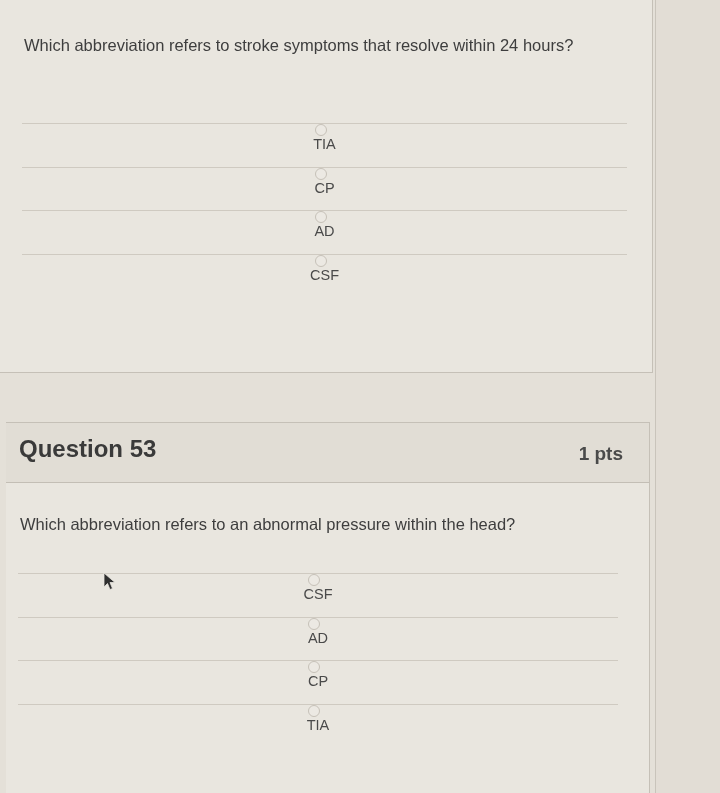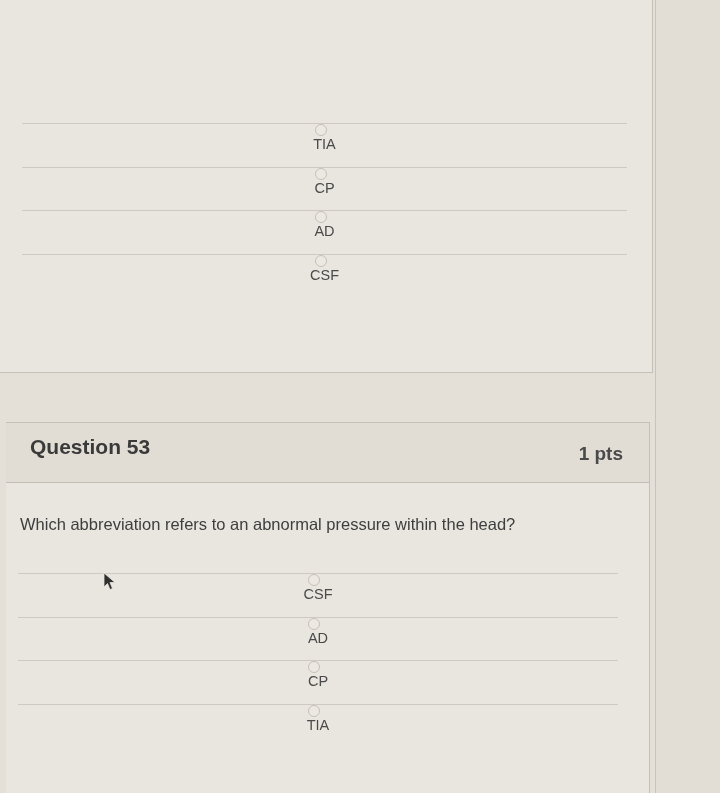--- a/index.html
+++ b/index.html
@@ -44,36 +44,37 @@
     }
     .answer-label { font-size: 14.5px; color: #4a4a4a; }
     .q-header {
       position: absolute; left: 0; top: 0; width: 100%; height: 60px;
       background: #e1ddd5;
       border-bottom: 1px solid #c3beb5;
       box-sizing: border-box;
     }
     .q-title {
       position: absolute; left: 13px; top: 12px;
-      font-size: 21px; font-weight: bold; color: #3a3a3a; margin-left: 11px;
+      font-size: 24px; font-weight: bold; color: #3a3a3a;
     }
     .q-pts {
       position: absolute; right: 26px; top: 20px;
       font-size: 19px; font-weight: bold; color: #4a4a4a; margin-left: 23px;
     }
     .cursor {
       position: absolute; left: 103px; top: 572px; width: 14px; height: 20px;
     }
   </style>
 </head>
 <body>
 
 <div class="page-bg-right"></div>
 
 <div class="card card-1">
+  <div class="question-text q1-text">Which abbreviation refers to stroke symptoms that resolve within 24 hours?</div>
   <div class="answers q1-answers">
     <div class="answer">
       <span class="radio"></span>
       <span class="answer-label">TIA</span>
     </div>
     <div class="answer">
       <span class="radio"></span>
       <span class="answer-label">CP</span>
     </div>
     <div class="answer">

